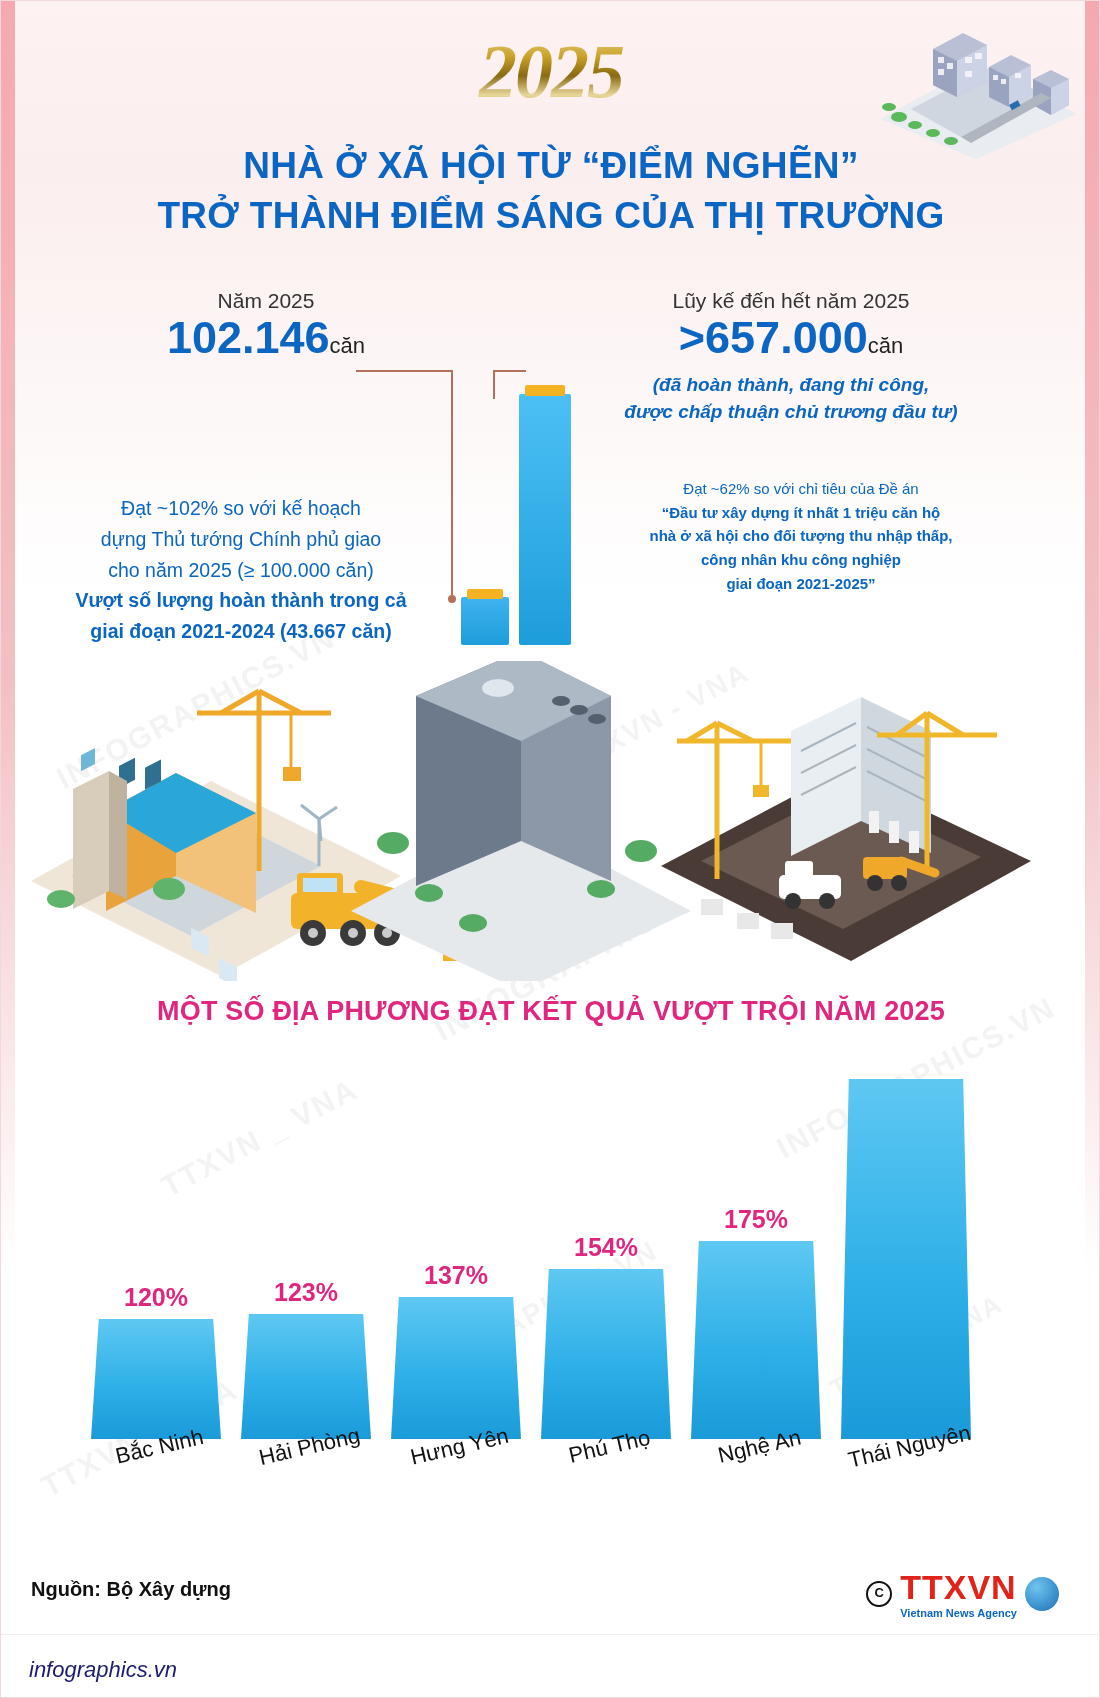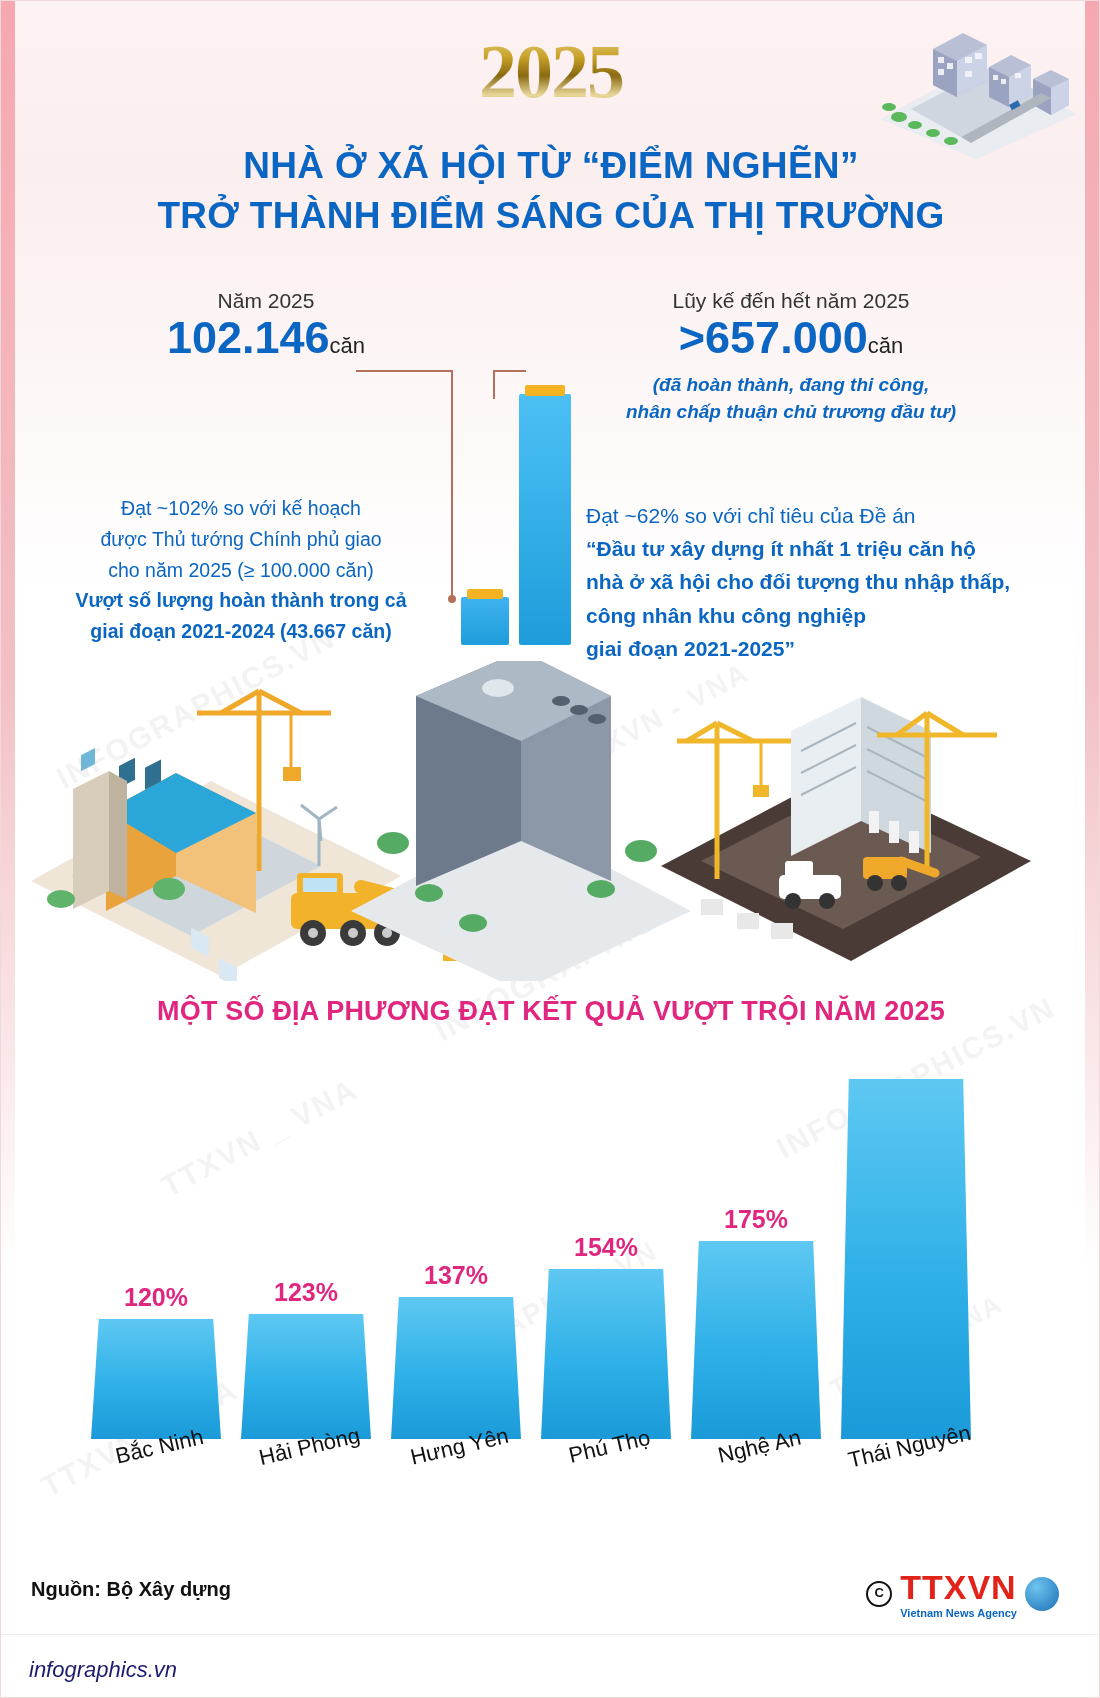--- a/index.html
+++ b/index.html
@@ -34,21 +34,21 @@
     transform:rotate(-28deg);
     white-space:nowrap;
     pointer-events:none;
     user-select:none;
     font-size:26px;
   }
 
   
   .year2025{
     position:absolute;left:430px;top:22px;width:240px;height:96px;
-    font-size:76px;font-weight:bold;
+    font-size:76px;font-weight:bold;font-style:italic;
     letter-spacing:-2px;
     background:linear-gradient(180deg,#f5e6b8 0%, #c9a227 35%, #8a6a12 55%, #e8d79a 75%, #b8921f 100%);
     -webkit-background-clip:text;background-clip:text;color:transparent;
     text-align:center;line-height:96px;
     font-family:"Liberation Serif", serif;
   }
   .title{
     position:absolute;left:60px;top:140px;width:980px;
     text-align:center;
     color:#0a66c2;
@@ -93,22 +93,22 @@
   .bar-big:before{
     content:"";position:absolute;left:6px;top:-9px;width:40px;height:11px;
     background:#f5b323;border-radius:2px;
   }
 
   .desc-left{
     position:absolute;left:40px;top:492px;width:400px;text-align:center;
     font-size:19.5px;color:#0a66c2;line-height:1.58;
   }
   .desc-right{
-    position:absolute;left:585px;top:498px;width:430px;text-align:left;
-    font-size:21px;color:#0a66c2;line-height:1.58;
+    position:absolute;left:585px;top:476px;width:430px;text-align:center;
+    font-size:15px;color:#0a66c2;line-height:1.58;
   }
   .desc-strong{font-weight:bold;}
 
   
   .illus-band{position:absolute;left:0;top:660px;width:1100px;height:320px;}
 
   
   .chart-title{
     position:absolute;left:60px;top:995px;width:980px;text-align:center;
     color:#e0267f;font-weight:bold;font-size:27px;letter-spacing:0.2px;
@@ -232,36 +232,36 @@
     </div>
   </div>
 
   <div class="stat-right">
     <div class="stat-label">Lũy kế đến hết năm 2025</div>
     <div class="stat-big">
       <span>&gt;657.000</span><span class="unit">căn</span>
     </div>
     <div class="stat-note">
       <div>(đã hoàn thành, đang thi công,</div>
-      <div>nhân chấp thuận chủ trương đầu tư)</div>
+      <div>được chấp thuận chủ trương đầu tư)</div>
     </div>
   </div>
 
   <svg class="connector" viewBox="0 0 200 250">
     <path d="M0,8 L96,8 L96,232" stroke="#b5705a" stroke-width="2" fill="none"></path>
     <path d="M200,8 L168,8 L168,36" stroke="#b5705a" stroke-width="2" fill="none" transform="translate(-30,0)"></path>
     <circle cx="96" cy="236" r="4" fill="#b5705a"></circle>
   </svg>
 
   <div class="bar-small"></div>
   <div class="bar-big"></div>
 
   <div class="desc-left">
     <div>Đạt ~102% so với kế hoạch</div>
-    <div>được Thủ tướng Chính phủ giao</div>
+    <div>dựng Thủ tướng Chính phủ giao</div>
     <div>cho năm 2025 (≥ 100.000 căn)</div>
     <div class="desc-strong">Vượt số lượng hoàn thành trong cả</div>
     <div class="desc-strong">giai đoạn 2021-2024 (43.667 căn)</div>
   </div>
 
   <div class="desc-right">
     <div>Đạt ~62% so với chỉ tiêu của Đề án</div>
     <div class="desc-strong">“Đầu tư xây dựng ít nhất 1 triệu căn hộ</div>
     <div class="desc-strong">nhà ở xã hội cho đối tượng thu nhập thấp,</div>
     <div class="desc-strong">công nhân khu công nghiệp</div>

